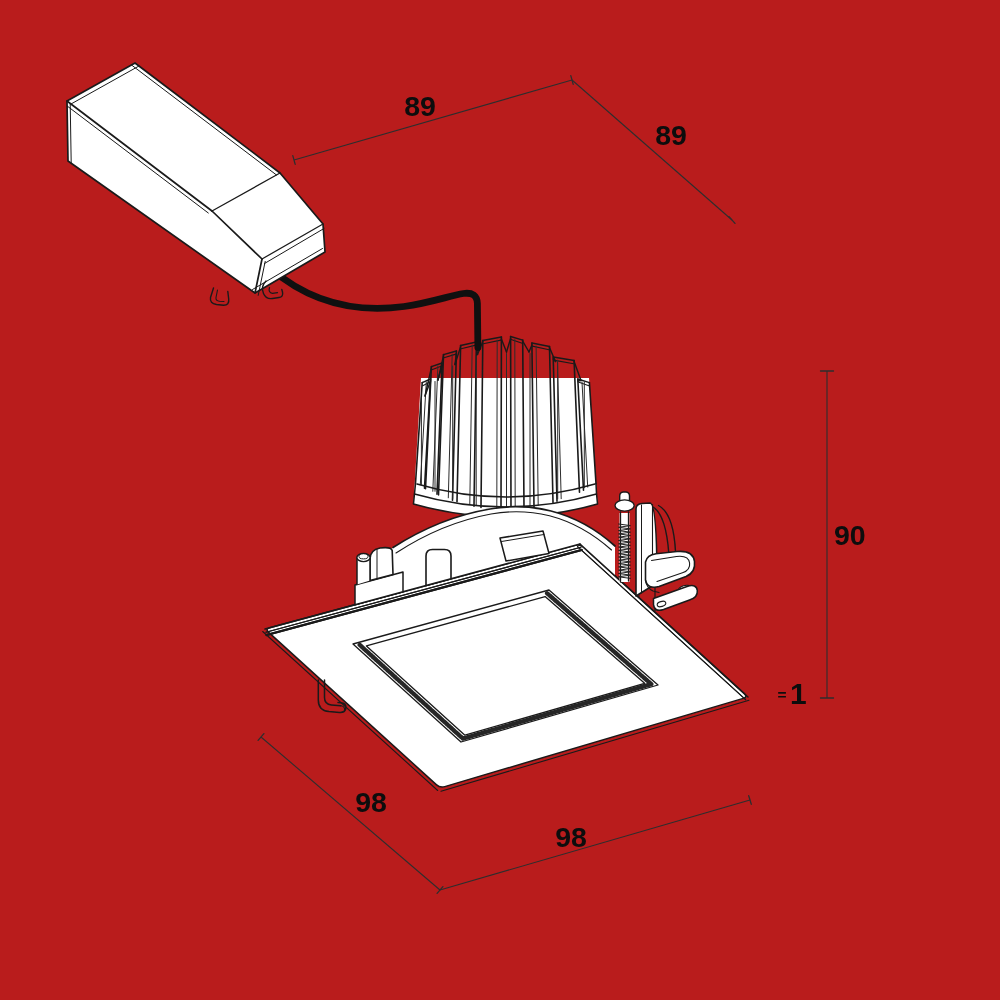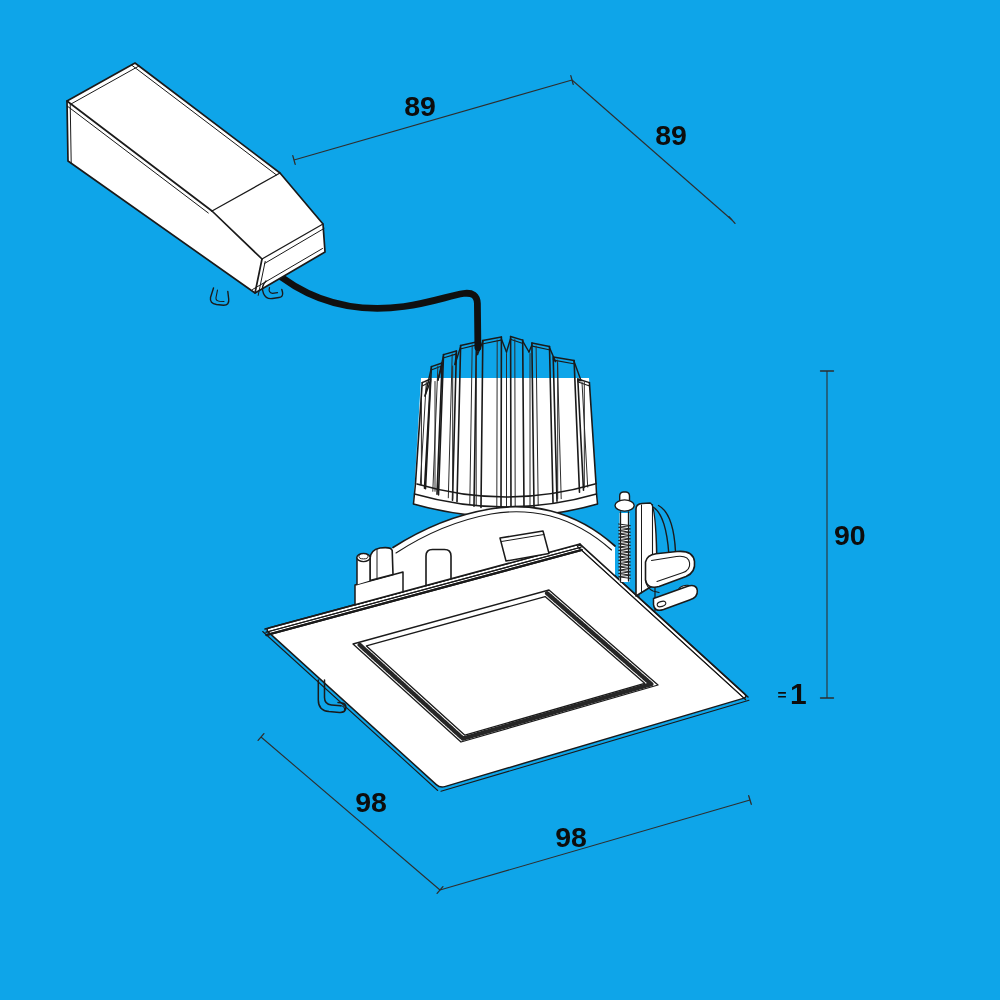--- a/index.html
+++ b/index.html
@@ -1,16 +1,16 @@
 <!DOCTYPE html>
 <html><head>
 <meta charset="utf-8">
 <style>
   html,body { margin:0; padding:0; background:#ffffff; }
-  .stage { position:relative; width:1000px; height:1000px; background:#0ea5e9; overflow:hidden; }
+  .stage { position:relative; width:1000px; height:1000px; background:#b91c1c; overflow:hidden; }
   .dim-label { font-family:"Liberation Sans","DejaVu Sans",sans-serif; font-weight:bold; fill:#0d0d0d; }
 </style>
 </head>
 <body>
 
 <div class="stage">
 <svg width="1000" height="1000" viewBox="0 0 1000 1000">
 <g>
         <path d="M268.7,632.4 Q265,629 269.8,627.7 L575.2,545.3 Q580,544 583.7,547.4 L744.3,693.6 Q748,697 743.2,698.4 L444.8,786.6 Q440,788 436.3,784.6 Z" fill="#ffffff" stroke="#1a1a1a" stroke-width="1.5" stroke-linecap="round" stroke-linejoin="round"></path>
         <line x1="265.9" y1="632.2" x2="580.9" y2="547.2" stroke="#1a1a1a" stroke-width="1.1" stroke-linecap="round"></line>

